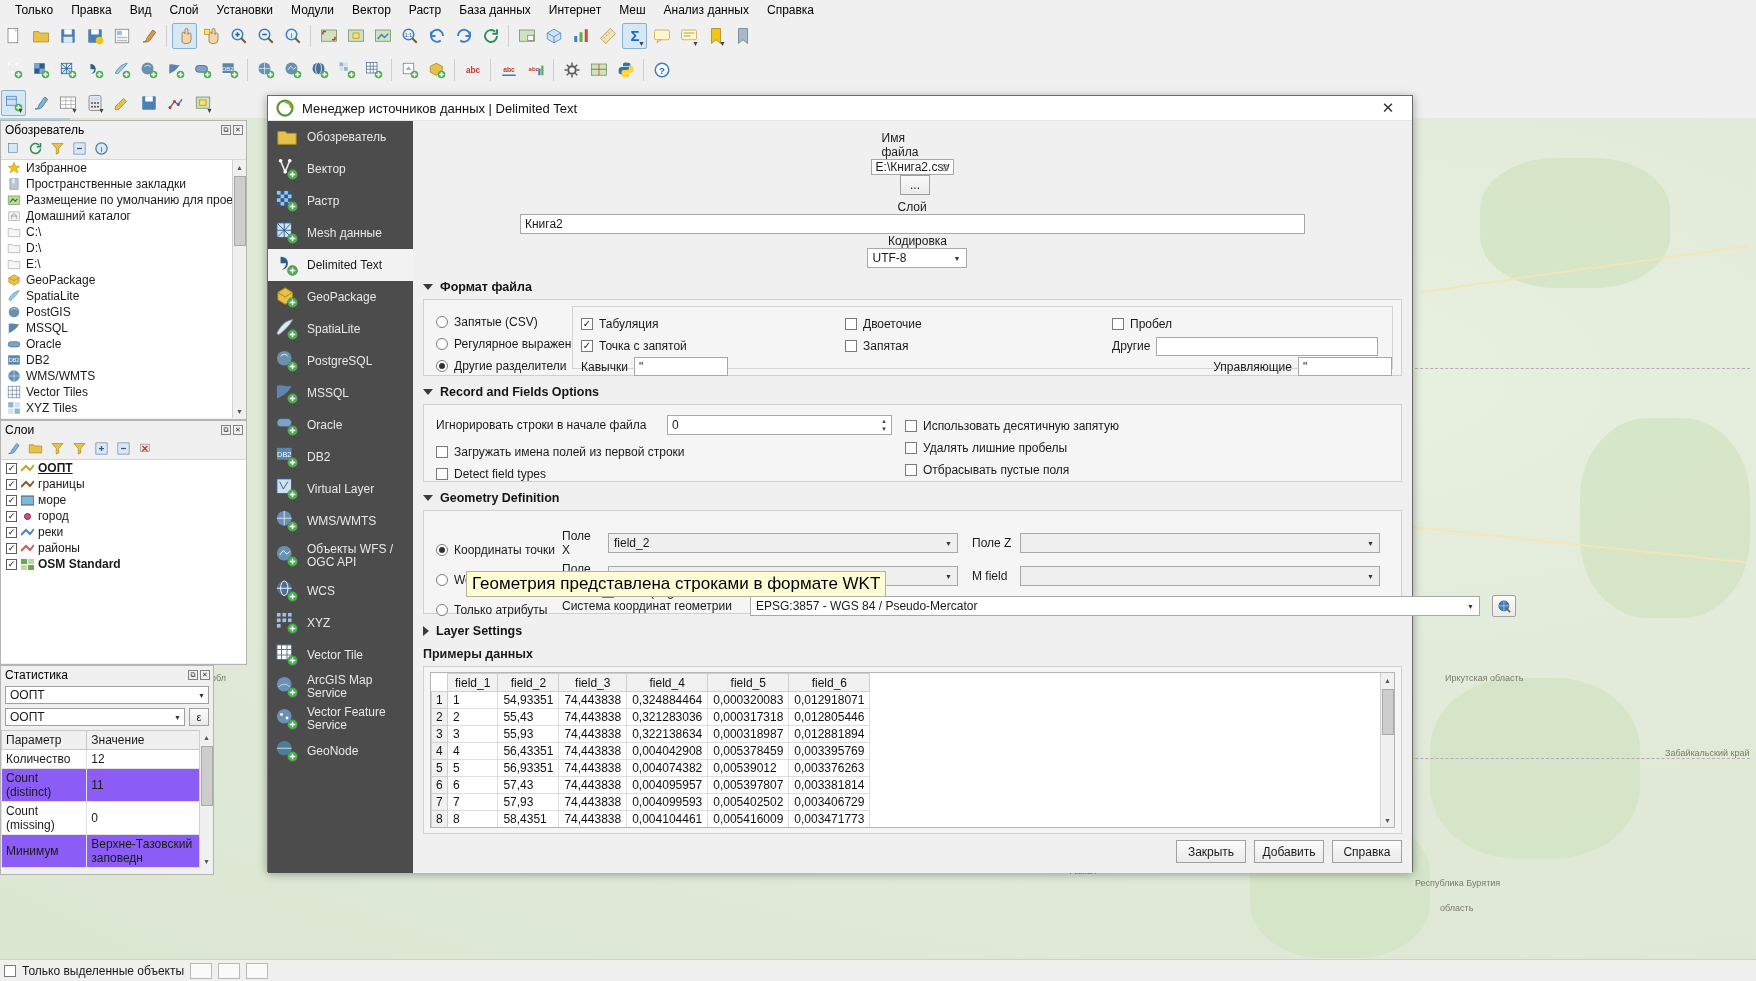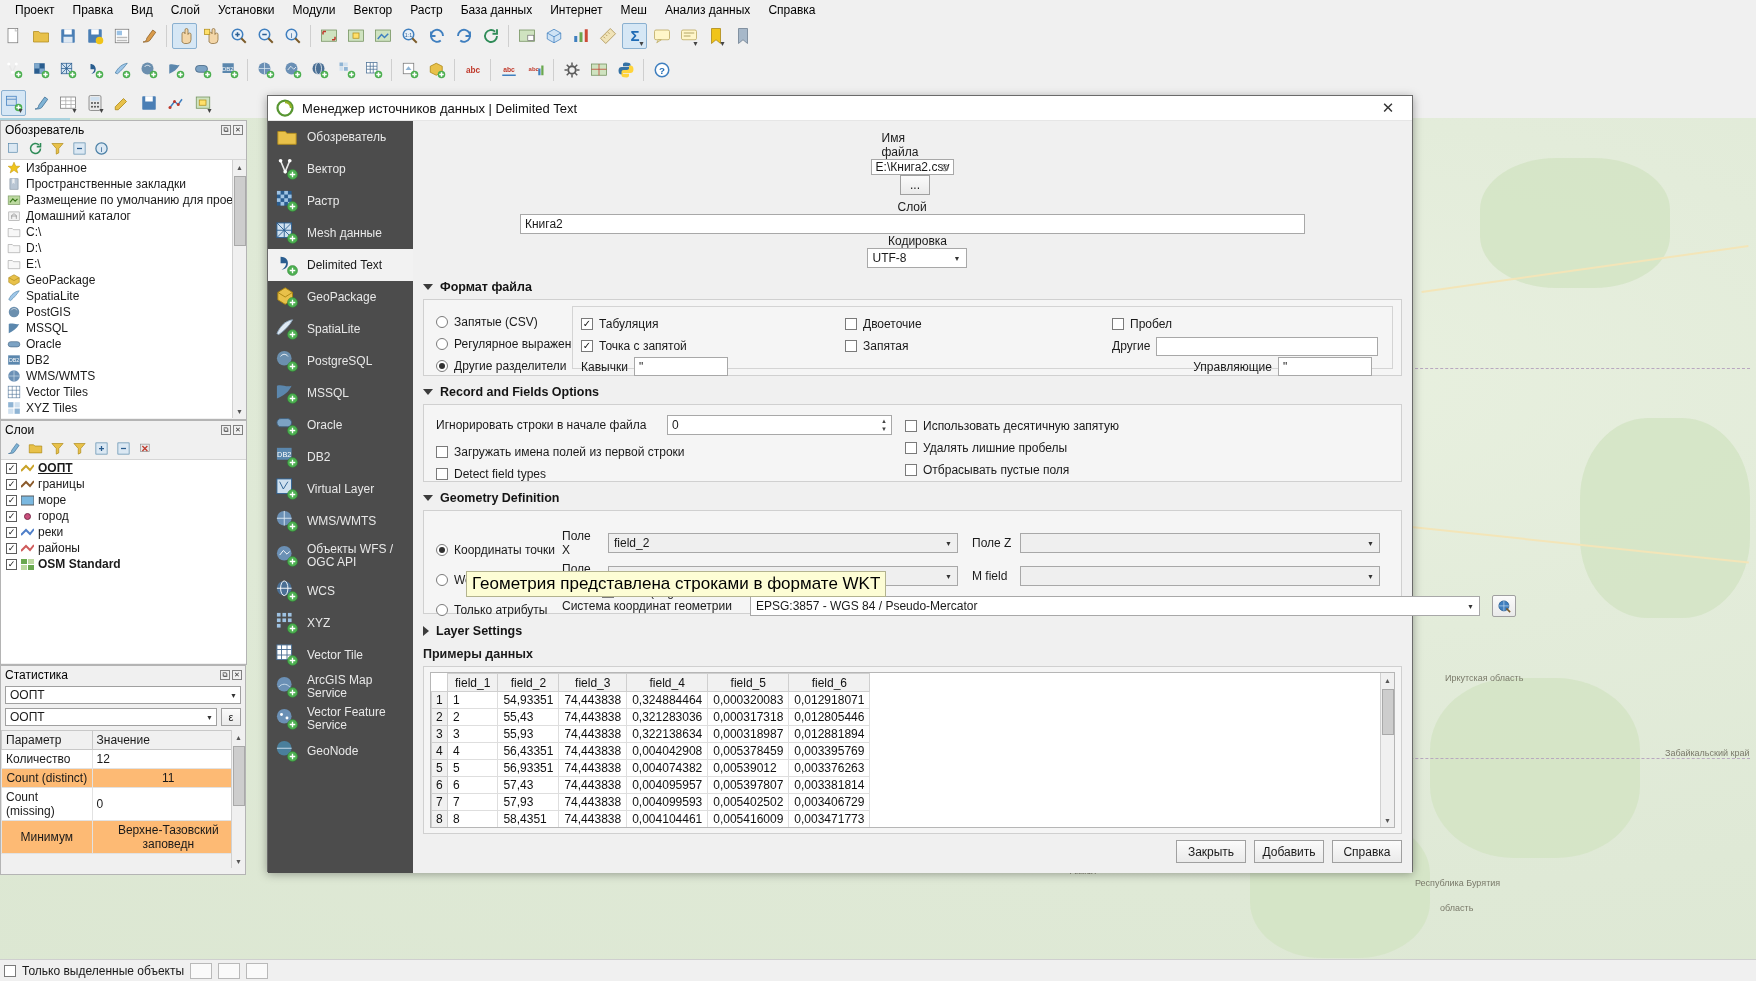--- a/index.html
+++ b/index.html
@@ -67,21 +67,21 @@
   
   .stat-combo{ height:18px; border:1px solid #a0a0a0; background:#fff;
      display:flex; align-items:center; padding-left:4px; font-size:12px;
      position:relative;}
   .stat-combo .arw{ position:absolute; right:3px; font-size:7px; color:#333;}
   .stat-table{ width:100%; border-collapse:collapse; font-size:12px;}
   .stat-table th{ background:#f0f0f0; border:1px solid #c8c8c8; font-weight:normal;
      text-align:left; padding:2px 4px; height:17px;}
   .stat-table td{ border:1px solid #e2e2e2; padding:2px 4px; height:16px;
      background:#fff;}
-  .stat-table tr.alt td{ background:#fdba74;text-align:center;}
+  .stat-table tr.alt td{ background:#8b5cf6;}
   
   #dialog{ position:absolute; left:267px; top:95px; width:1146px; height:777px;
      background:#f0f0f0; border:1px solid #6a6a6a; box-shadow:0 2px 9px rgba(0,0,0,.35);}
   #dlg-title{ height:25px; background:#fff; display:flex; align-items:center;
      padding:0 4px 0 8px; border-bottom:1px solid #e6e6e6;}
   #dlg-title .t{ font-size:13px; margin-left:8px; color:#111; }
   #dlg-close{ margin-left:auto; width:40px; height:24px; display:flex;
      align-items:center; justify-content:center; font-size:15px; color:#333;}
   #dlg-body{ display:flex; height:752px; }
   #dlg-side{ width:145px; background:#4c4c4c; flex:0 0 145px; overflow:hidden;}
@@ -152,21 +152,21 @@
   <div class="map-label" style="left:1665px;top:630px;">Забайкальский край</div>
   <div class="map-label" style="left:1440px;top:785px;">область</div>
   <div class="map-label" style="left:272px;top:740px;">Вор</div>
   <div class="map-label" style="left:1070px;top:748px;">Акмол</div>
   <div class="map-label" style="left:174px;top:555px;">ярослав обл</div>
   <div class="map-label" style="left:146px;top:740px;">ская обл</div>
   <div class="map-label" style="left:1445px;top:555px;">Иркутская область</div>
 </div>
 
 <div id="menubar">
-    <div class="mi">Проект</div>
+    <div class="mi">Только</div>
     <div class="mi">Правка</div>
     <div class="mi">Вид</div>
     <div class="mi">Слой</div>
     <div class="mi">Установки</div>
     <div class="mi">Модули</div>
     <div class="mi">Вектор</div>
     <div class="mi">Растр</div>
     <div class="mi">База данных</div>
     <div class="mi">Интернет</div>
     <div class="mi">Меш</div>
@@ -841,21 +841,21 @@
             <rect x="0" y="0" width="6" height="5" fill="#6aa84f"></rect>
             <rect x="7" y="0" width="6" height="5" fill="#bcd9a0"></rect>
             <rect x="0" y="6" width="6" height="5" fill="#bcd9a0"></rect>
             <rect x="7" y="6" width="6" height="5" fill="#6aa84f"></rect>
           </svg></span>
         <span style="font-weight:bold;">OSM Standard</span>
       </div>
     </div>
 </div>
 
-<div class="panel" style="left:0px;top:665px;width:246px;height:210px;">
+<div class="panel" style="left:0px;top:665px;width:214px;height:210px;">
   <div class="panel-title">
     <span>Статистика</span>
     <span class="pt-btns">
       <span class="pt-sq">⧉</span>
       <span class="pt-sq">✕</span>
     </span>
   </div>
   <div style="padding:3px 4px 0 4px;">
     <div class="stat-combo">
       <span>ООПТ</span>
@@ -1215,21 +1215,21 @@
               </div>
             </div>
           </div>
 
           <div class="ctl" style="position:absolute;left:8px;top:50px;">
             <span>Кавычки</span>
             <div class="inp" style="width:94px;height:19px;">
               <span>"</span>
             </div>
           </div>
-          <div class="ctl" style="position:absolute;right:20px;top:50px;">
+          <div class="ctl" style="position:absolute;right:0;top:50px;">
             <span>Управляющие</span>
             <div class="inp" style="width:94px;height:19px;">
               <span>"</span>
             </div>
           </div>
         </div>
       </div>
 
       <div class="group-hdr" style="margin-top:9px;">
         <span class="tri"></span>

